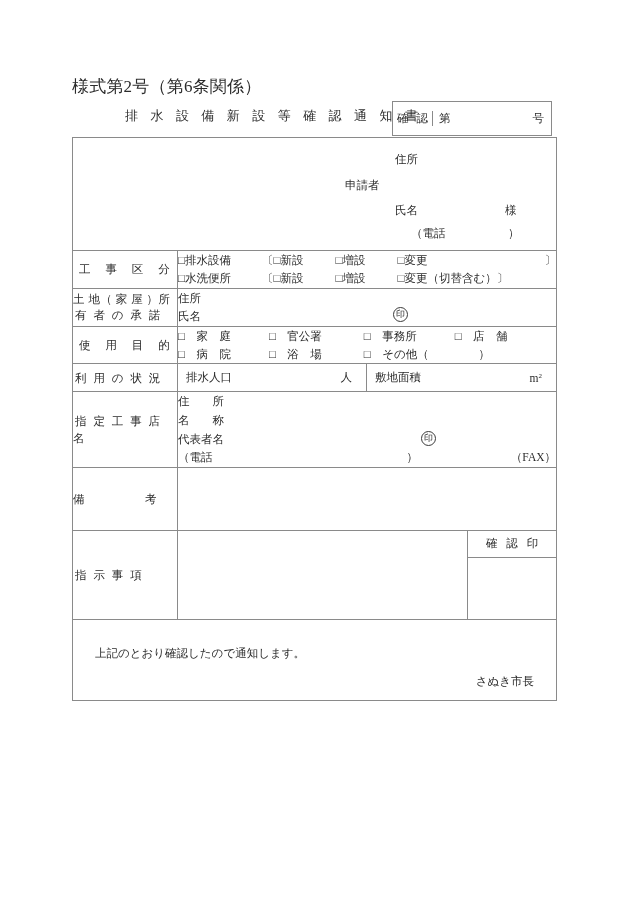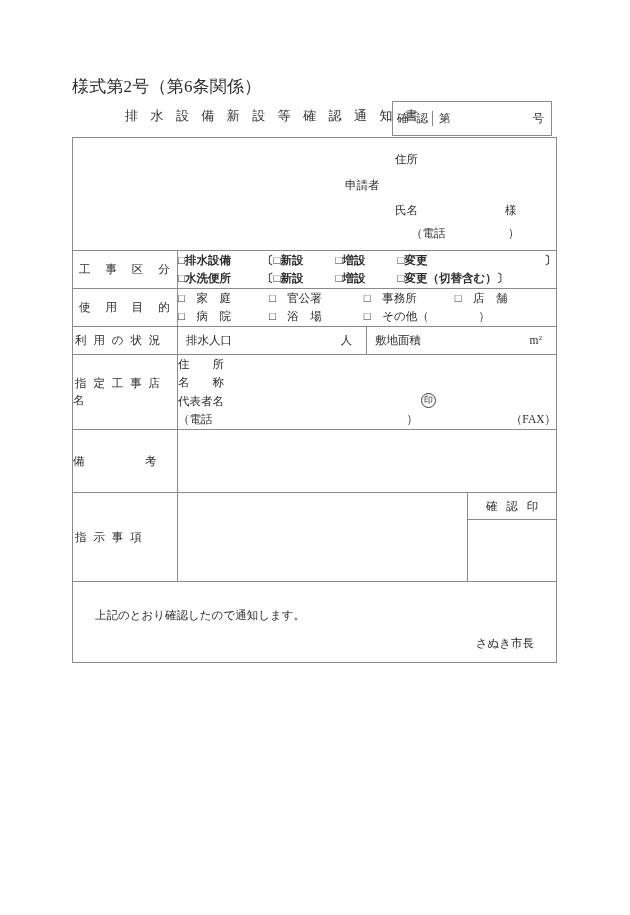--- a/index.html
+++ b/index.html
@@ -131,21 +131,20 @@
   
   .cbx {
     display: inline-block;
     font-size: 11.5px;
   }
 
   .kouji-line {
     white-space: nowrap;
     display: flex;
     align-items: flex-end;
-    font-weight: bold;
   }
   .kouji-line .seg1 { width: 84px; }
   .kouji-line .brk  { }
   .kouji-line .seg2 { width: 62px; }
   .kouji-line .seg3 { width: 62px; }
   .kouji-line .seg4 { flex: 1; display: flex; justify-content: space-between; }
 
   
   .setchi {
     position: relative;
@@ -308,20 +307,35 @@
             <span class="seg3 cbx">□増設</span>
             <span class="seg4" style="flex:0 0 auto">
               <span class="cbx">□変更（切替含む）</span>
               <span>〕</span>
             </span>
           </div>
         </td>
       </tr>
 
 
+      <tr>
+        <td class="lbl">
+          <span class="spread-xs">土 地（ 家 屋 ）所</span>
+          <span class="spread-sm">有 者 の 承 諾</span>
+        </td>
+        <td class="cell">
+          <div class="nowrap">
+            <span>住所</span>
+          </div>
+          <div class="two-col-line">
+            <span class="lcol">氏名</span>
+            <span class="seal">印</span>
+          </div>
+        </td>
+      </tr>
 
 
       <tr>
         <td class="lbl">
           <span class="spread">使 用 目 的</span>
         </td>
         <td class="cell">
           <div class="nowrap">
             <span class="cbx" style="display:inline-block;width:88px">□　家　庭</span>
             <span class="cbx" style="display:inline-block;width:92px">□　官公署</span>

